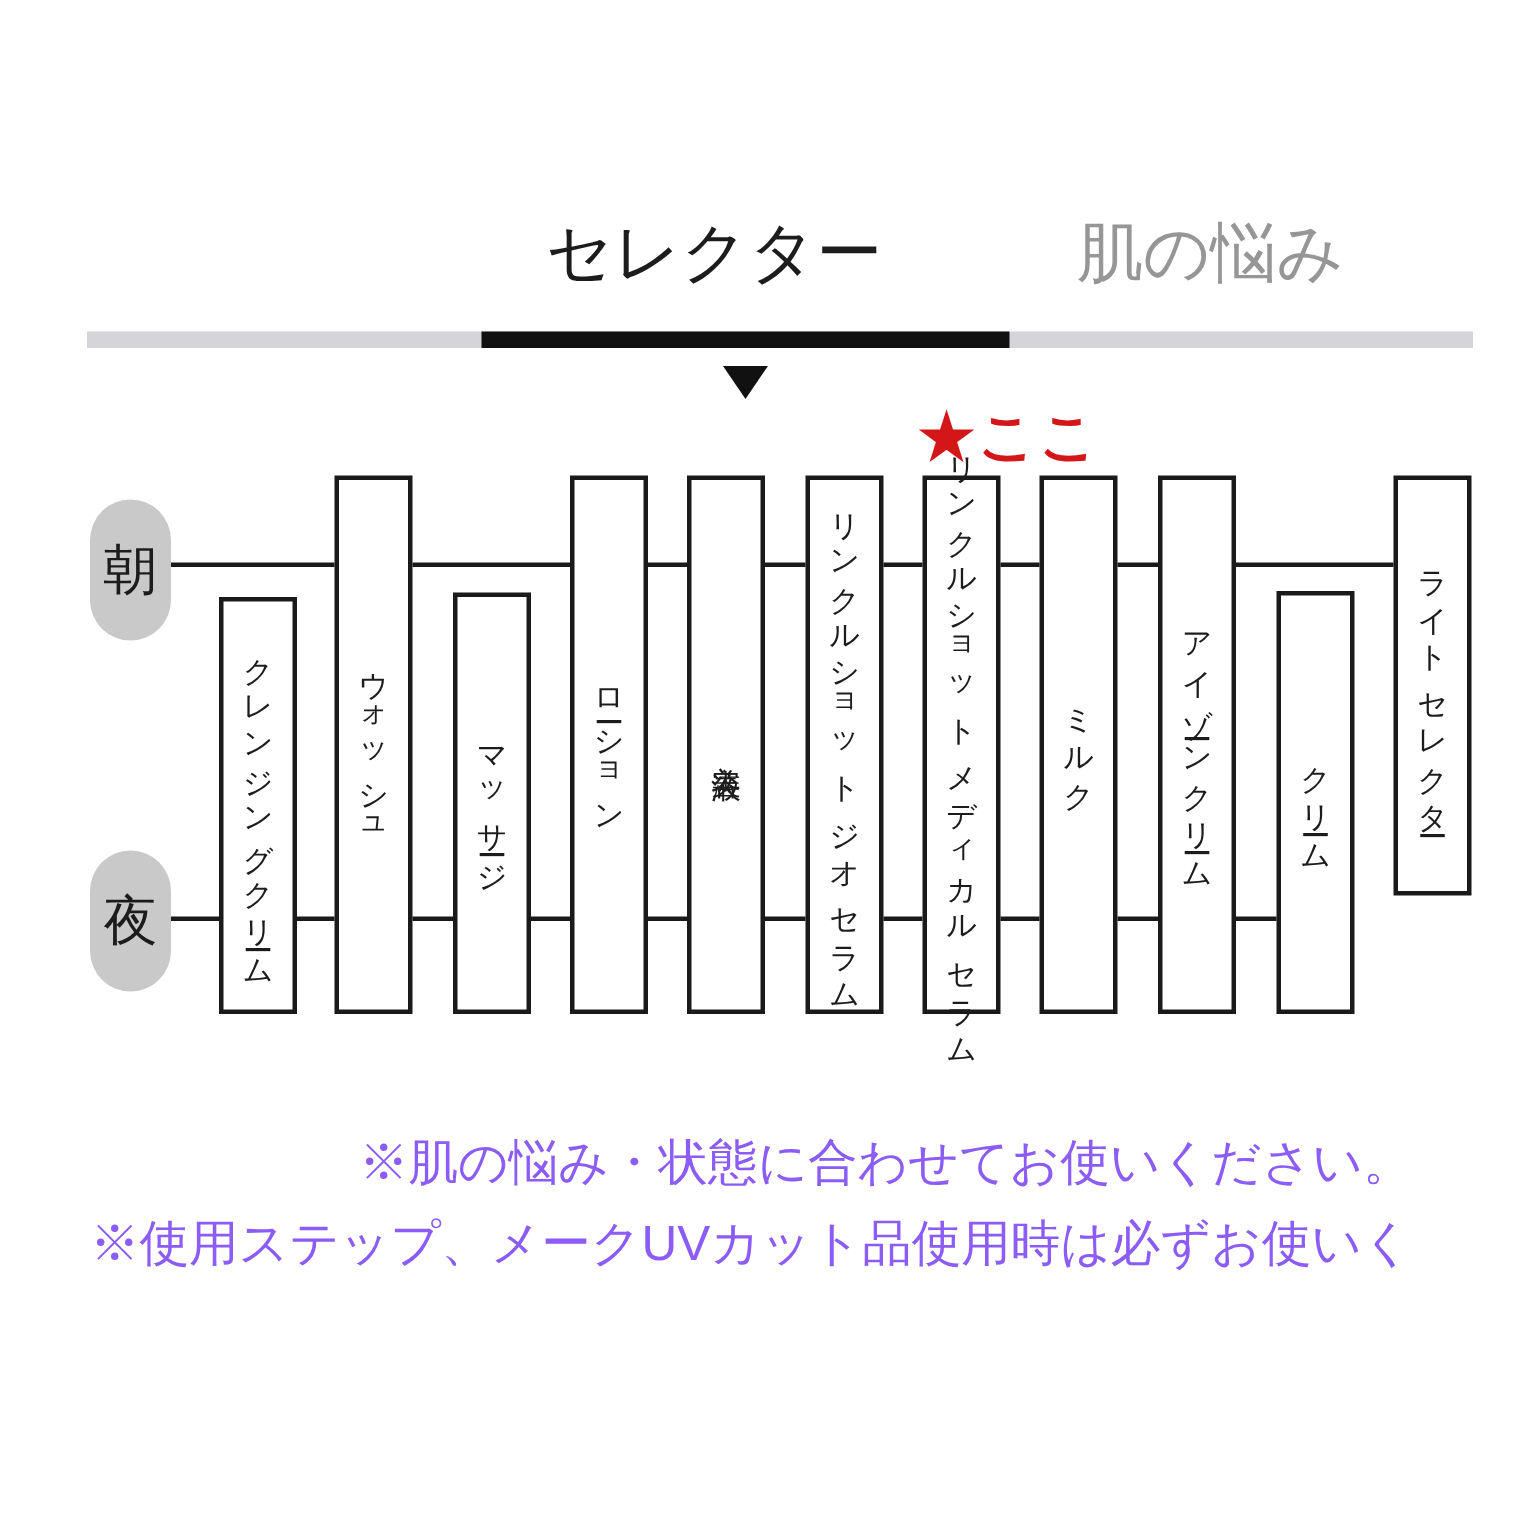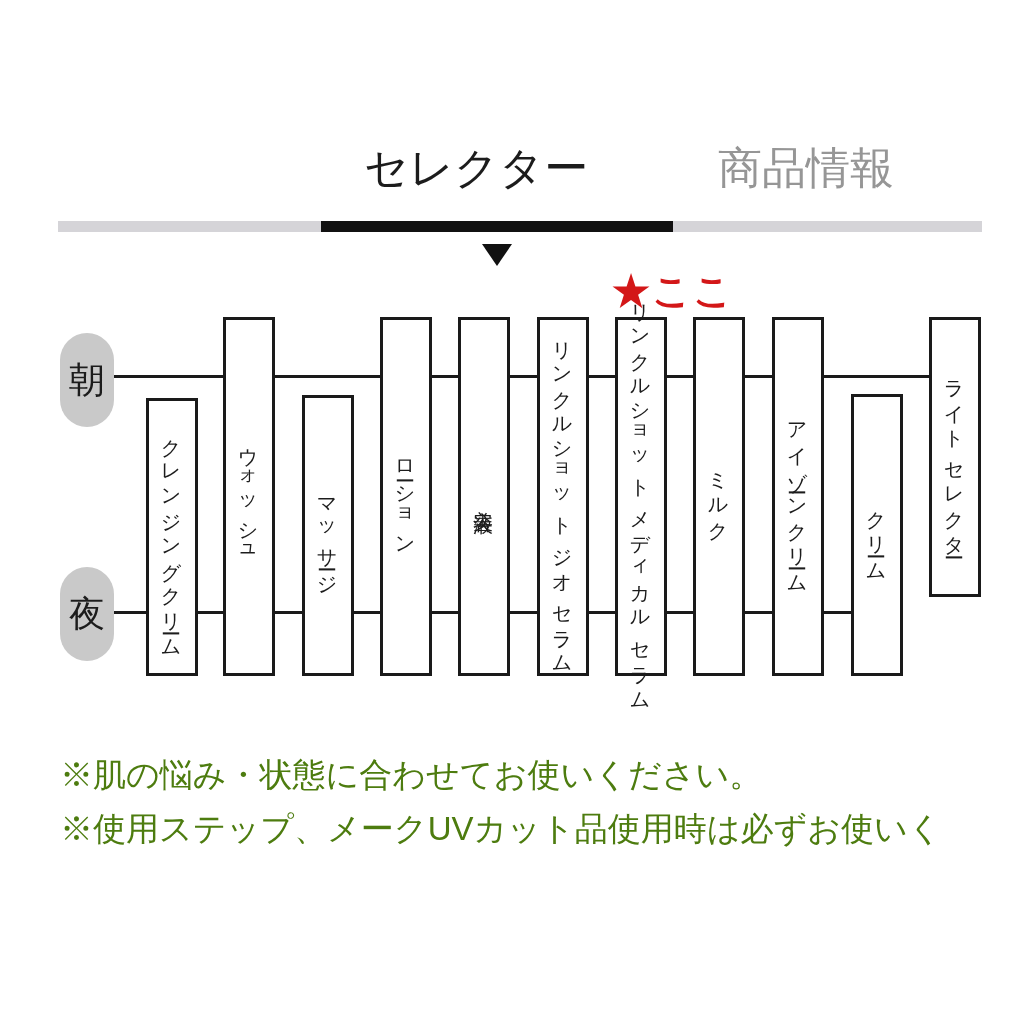--- a/index.html
+++ b/index.html
@@ -88,31 +88,32 @@
     letter-spacing:2px;
     color:#1c1c1c;
     white-space:nowrap;
   }
   
   .notes{
     position:absolute;
     left:60px;top:748px;
     font-size:33px;
     line-height:54px;
-    color:#4d7c0f;
+    color:#8b5cf6;
     white-space:nowrap;
+    text-align:right;
   }
 </style>
 </head>
 <body>
 
 <div class="canvas">
 
   <div class="tab active" style="left:364px;">セレクター</div>
-  <div class="tab" style="left:718px;">商品情報</div>
+  <div class="tab" style="left:718px;">肌の悩み</div>
 
   <div class="tab-bar">
     <div class="tab-bar-active"></div>
   </div>
   <div class="tab-pointer"></div>
 
   <div class="here-marker">★ここ</div>
 
   <div class="time-pill pill-morning">朝</div>
   <div class="time-pill pill-night">夜</div>

